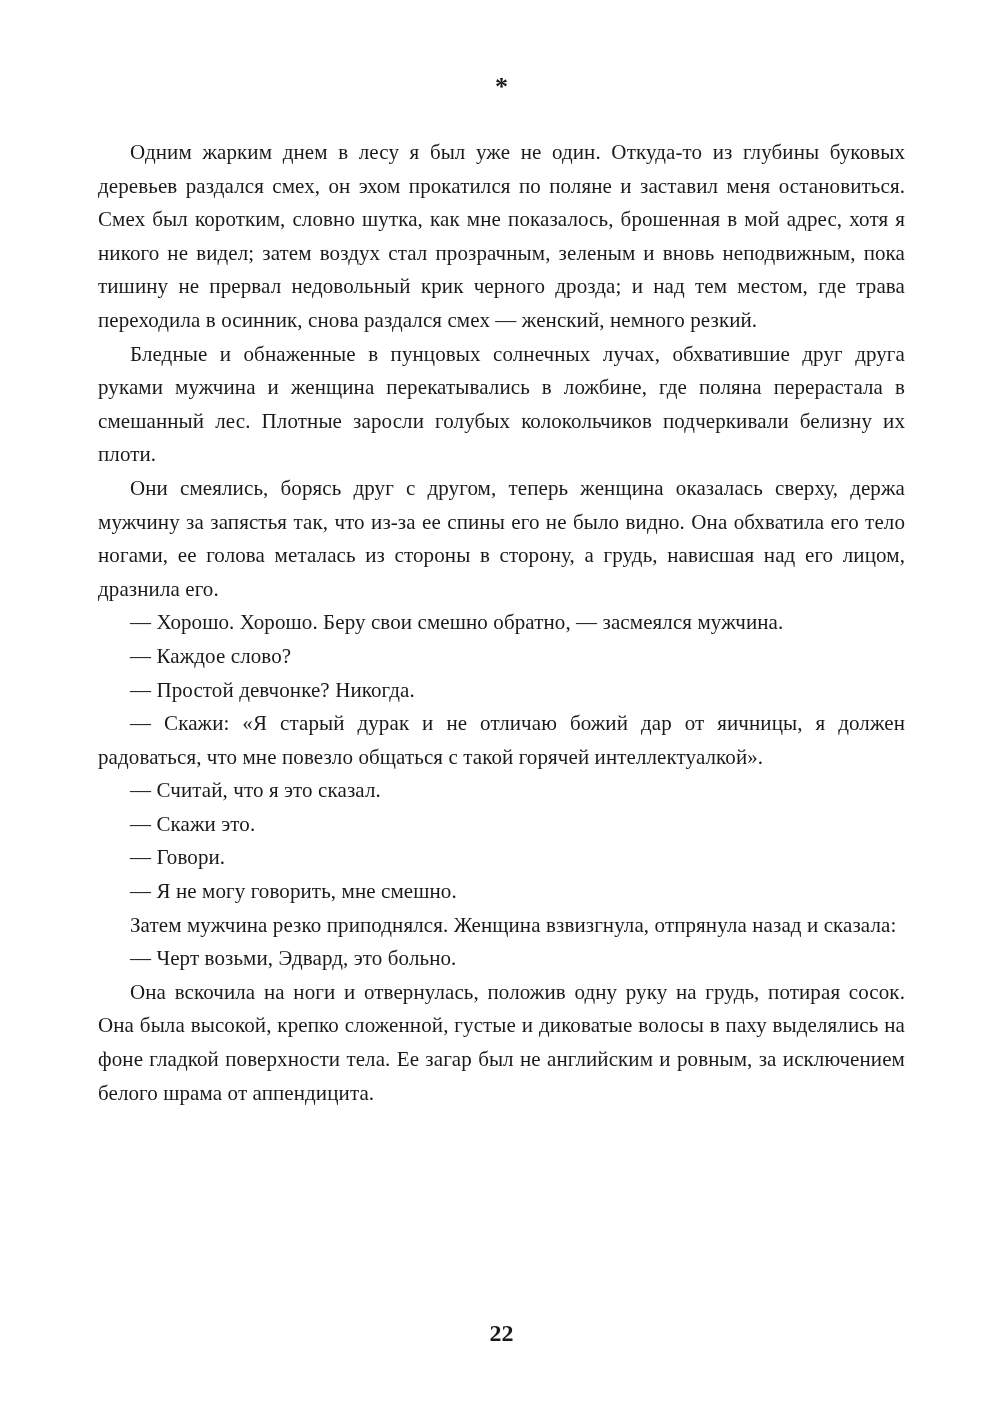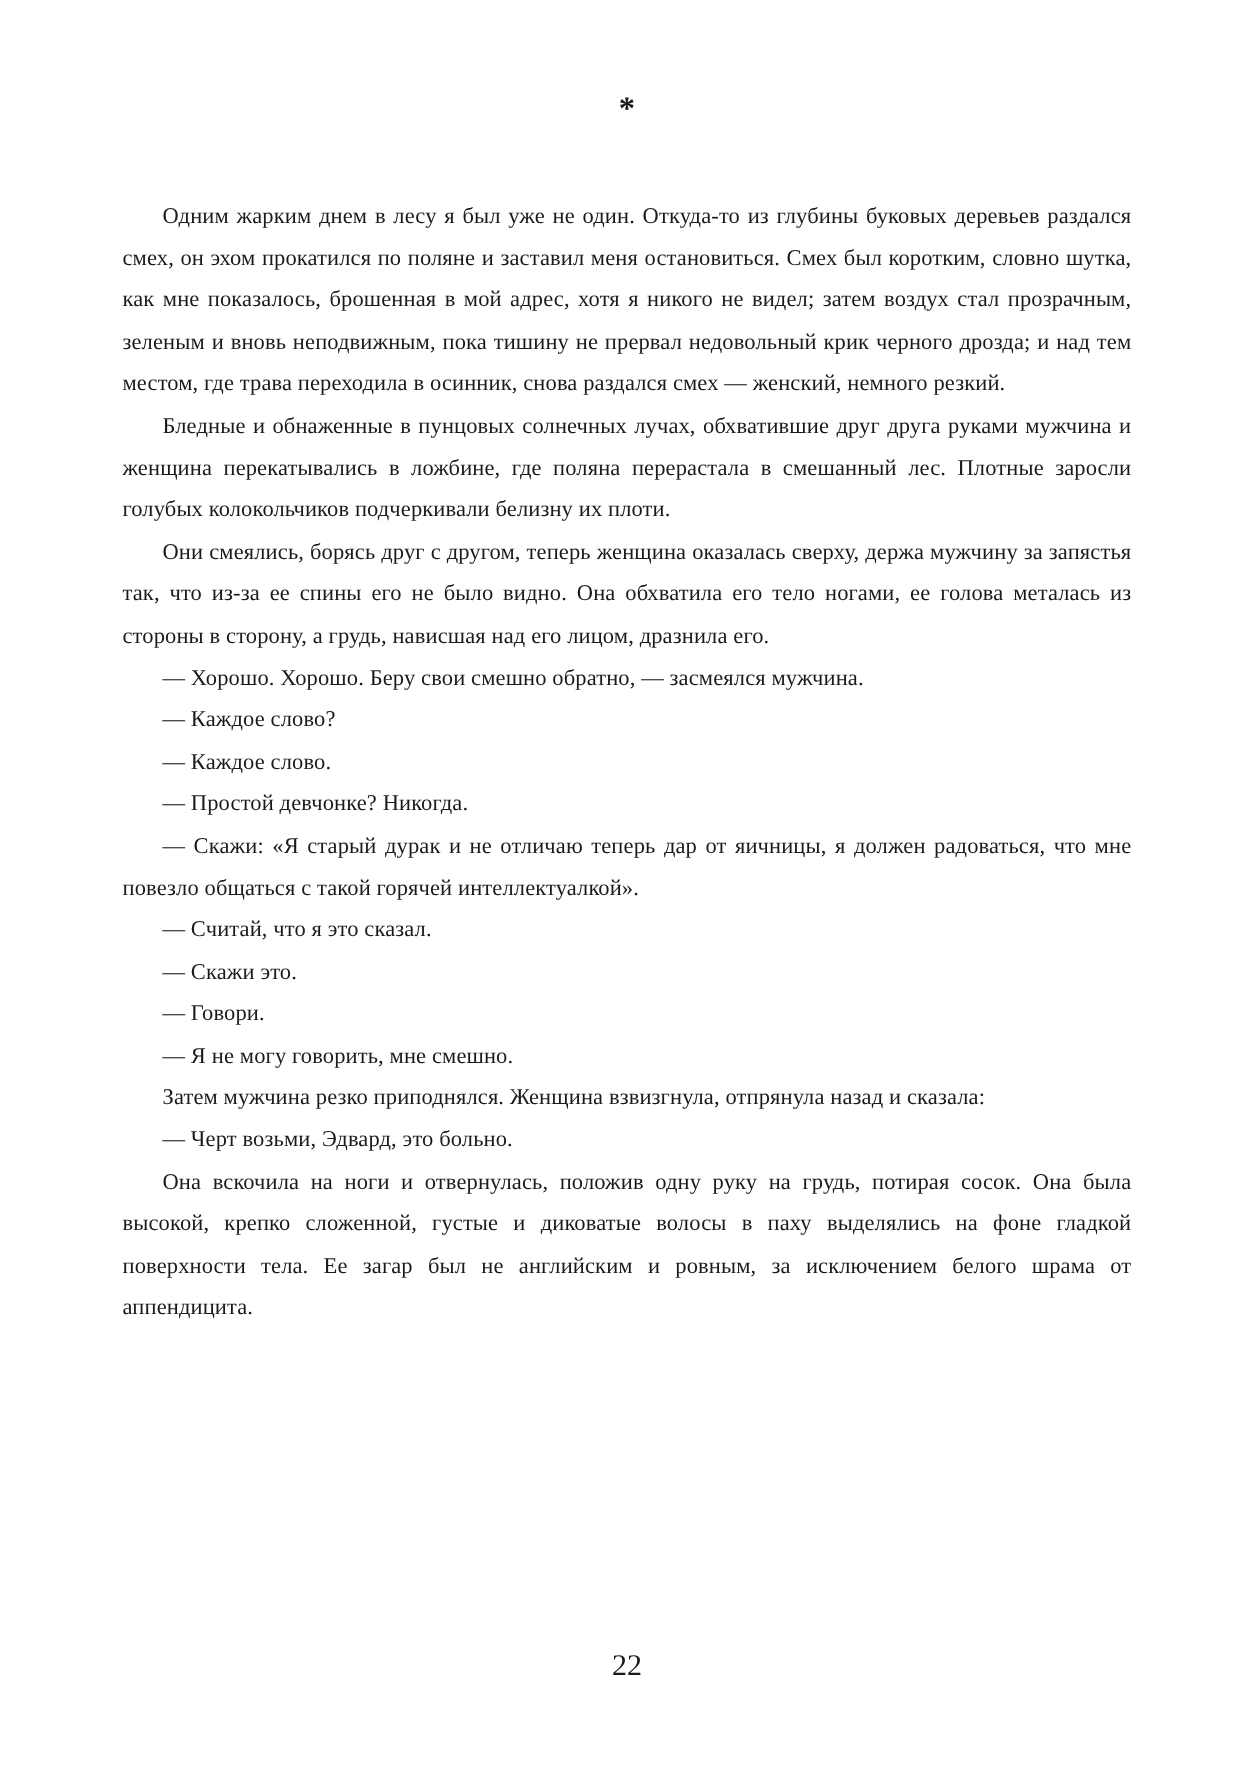--- a/index.html
+++ b/index.html
@@ -26,59 +26,59 @@
       top: 74px;
       left: 0;
       width: 807px;
       text-align: center;
       font-size: 26px;
       font-weight: bold;
       line-height: 26px;
     }
     .text-block {
       position: absolute;
-      top: 156px;
+      top: 136px;
       left: 0;
       width: 807px;
-      font-size: 18px;
+      font-size: 21px;
       line-height: 33.6px;
       text-align: justify;
       letter-spacing: 0.1px;
     }
     .para {
       margin: 0;
       text-indent: 32px;
       text-align: justify;
       hyphens: manual;
     }
     .page-number {
       position: absolute;
       top: 1318px;
       left: 0;
       width: 807px;
       text-align: center;
       font-size: 24px;
       line-height: 30px;
+      font-weight: bold;
     }
   </style>
 </head>
 <body>
 
 <div class="page">
   <div class="separator">*</div>
 
   <div class="text-block">
     <p class="para">Одним жарким днем в лесу я был уже не один. Откуда-то из глубины буковых деревьев раздался смех, он эхом прокатился по поляне и заставил меня остановиться. Смех был коротким, словно шутка, как мне показалось, брошенная в мой адрес, хотя я никого не видел; затем воздух стал прозрачным, зеленым и вновь неподвижным, пока тишину не прервал недовольный крик черного дрозда; и над тем местом, где трава переходила в осинник, снова раздался смех — женский, немного резкий.</p>
     <p class="para">Бледные и обнаженные в пунцовых солнечных лучах, обхватившие друг друга руками мужчина и женщина перекатывались в ложбине, где поляна перерастала в смешанный лес. Плотные заросли голубых колоколь­чиков подчеркивали белизну их плоти.</p>
     <p class="para">Они смеялись, борясь друг с другом, теперь женщина оказалась сверху, держа мужчину за запястья так, что из-за ее спины его не было видно. Она обхватила его тело ногами, ее голова металась из стороны в сторону, а грудь, нависшая над его лицом, дразнила его.</p>
     <p class="para">— Хорошо. Хорошо. Беру свои смешно обратно, — засмеялся мужчина.</p>
     <p class="para">— Каждое слово?</p>
-    <p class="para">— Каждое слово.</p>
     <p class="para">— Простой девчонке? Никогда.</p>
-    <p class="para">— Скажи: «Я старый дурак и не отличаю теперь дар от яичницы, я должен радоваться, что мне повезло общаться с такой горячей интеллек­туалкой».</p>
+    <p class="para">— Скажи: «Я старый дурак и не отличаю божий дар от яичницы, я должен радоваться, что мне повезло общаться с такой горячей интеллек­туалкой».</p>
     <p class="para">— Считай, что я это сказал.</p>
     <p class="para">— Скажи это.</p>
     <p class="para">— Говори.</p>
     <p class="para">— Я не могу говорить, мне смешно.</p>
     <p class="para">Затем мужчина резко приподнялся. Женщина взвизгнула, отпрянула назад и сказала:</p>
     <p class="para">— Черт возьми, Эдвард, это больно.</p>
     <p class="para">Она вскочила на ноги и отвернулась, положив одну руку на грудь, потирая сосок. Она была высокой, крепко сложенной, густые и диковатые волосы в паху выделялись на фоне гладкой поверхности тела. Ее загар был не английским и ровным, за исключением белого шрама от аппендицита.</p>
   </div>
 
   <div class="page-number">22</div>

